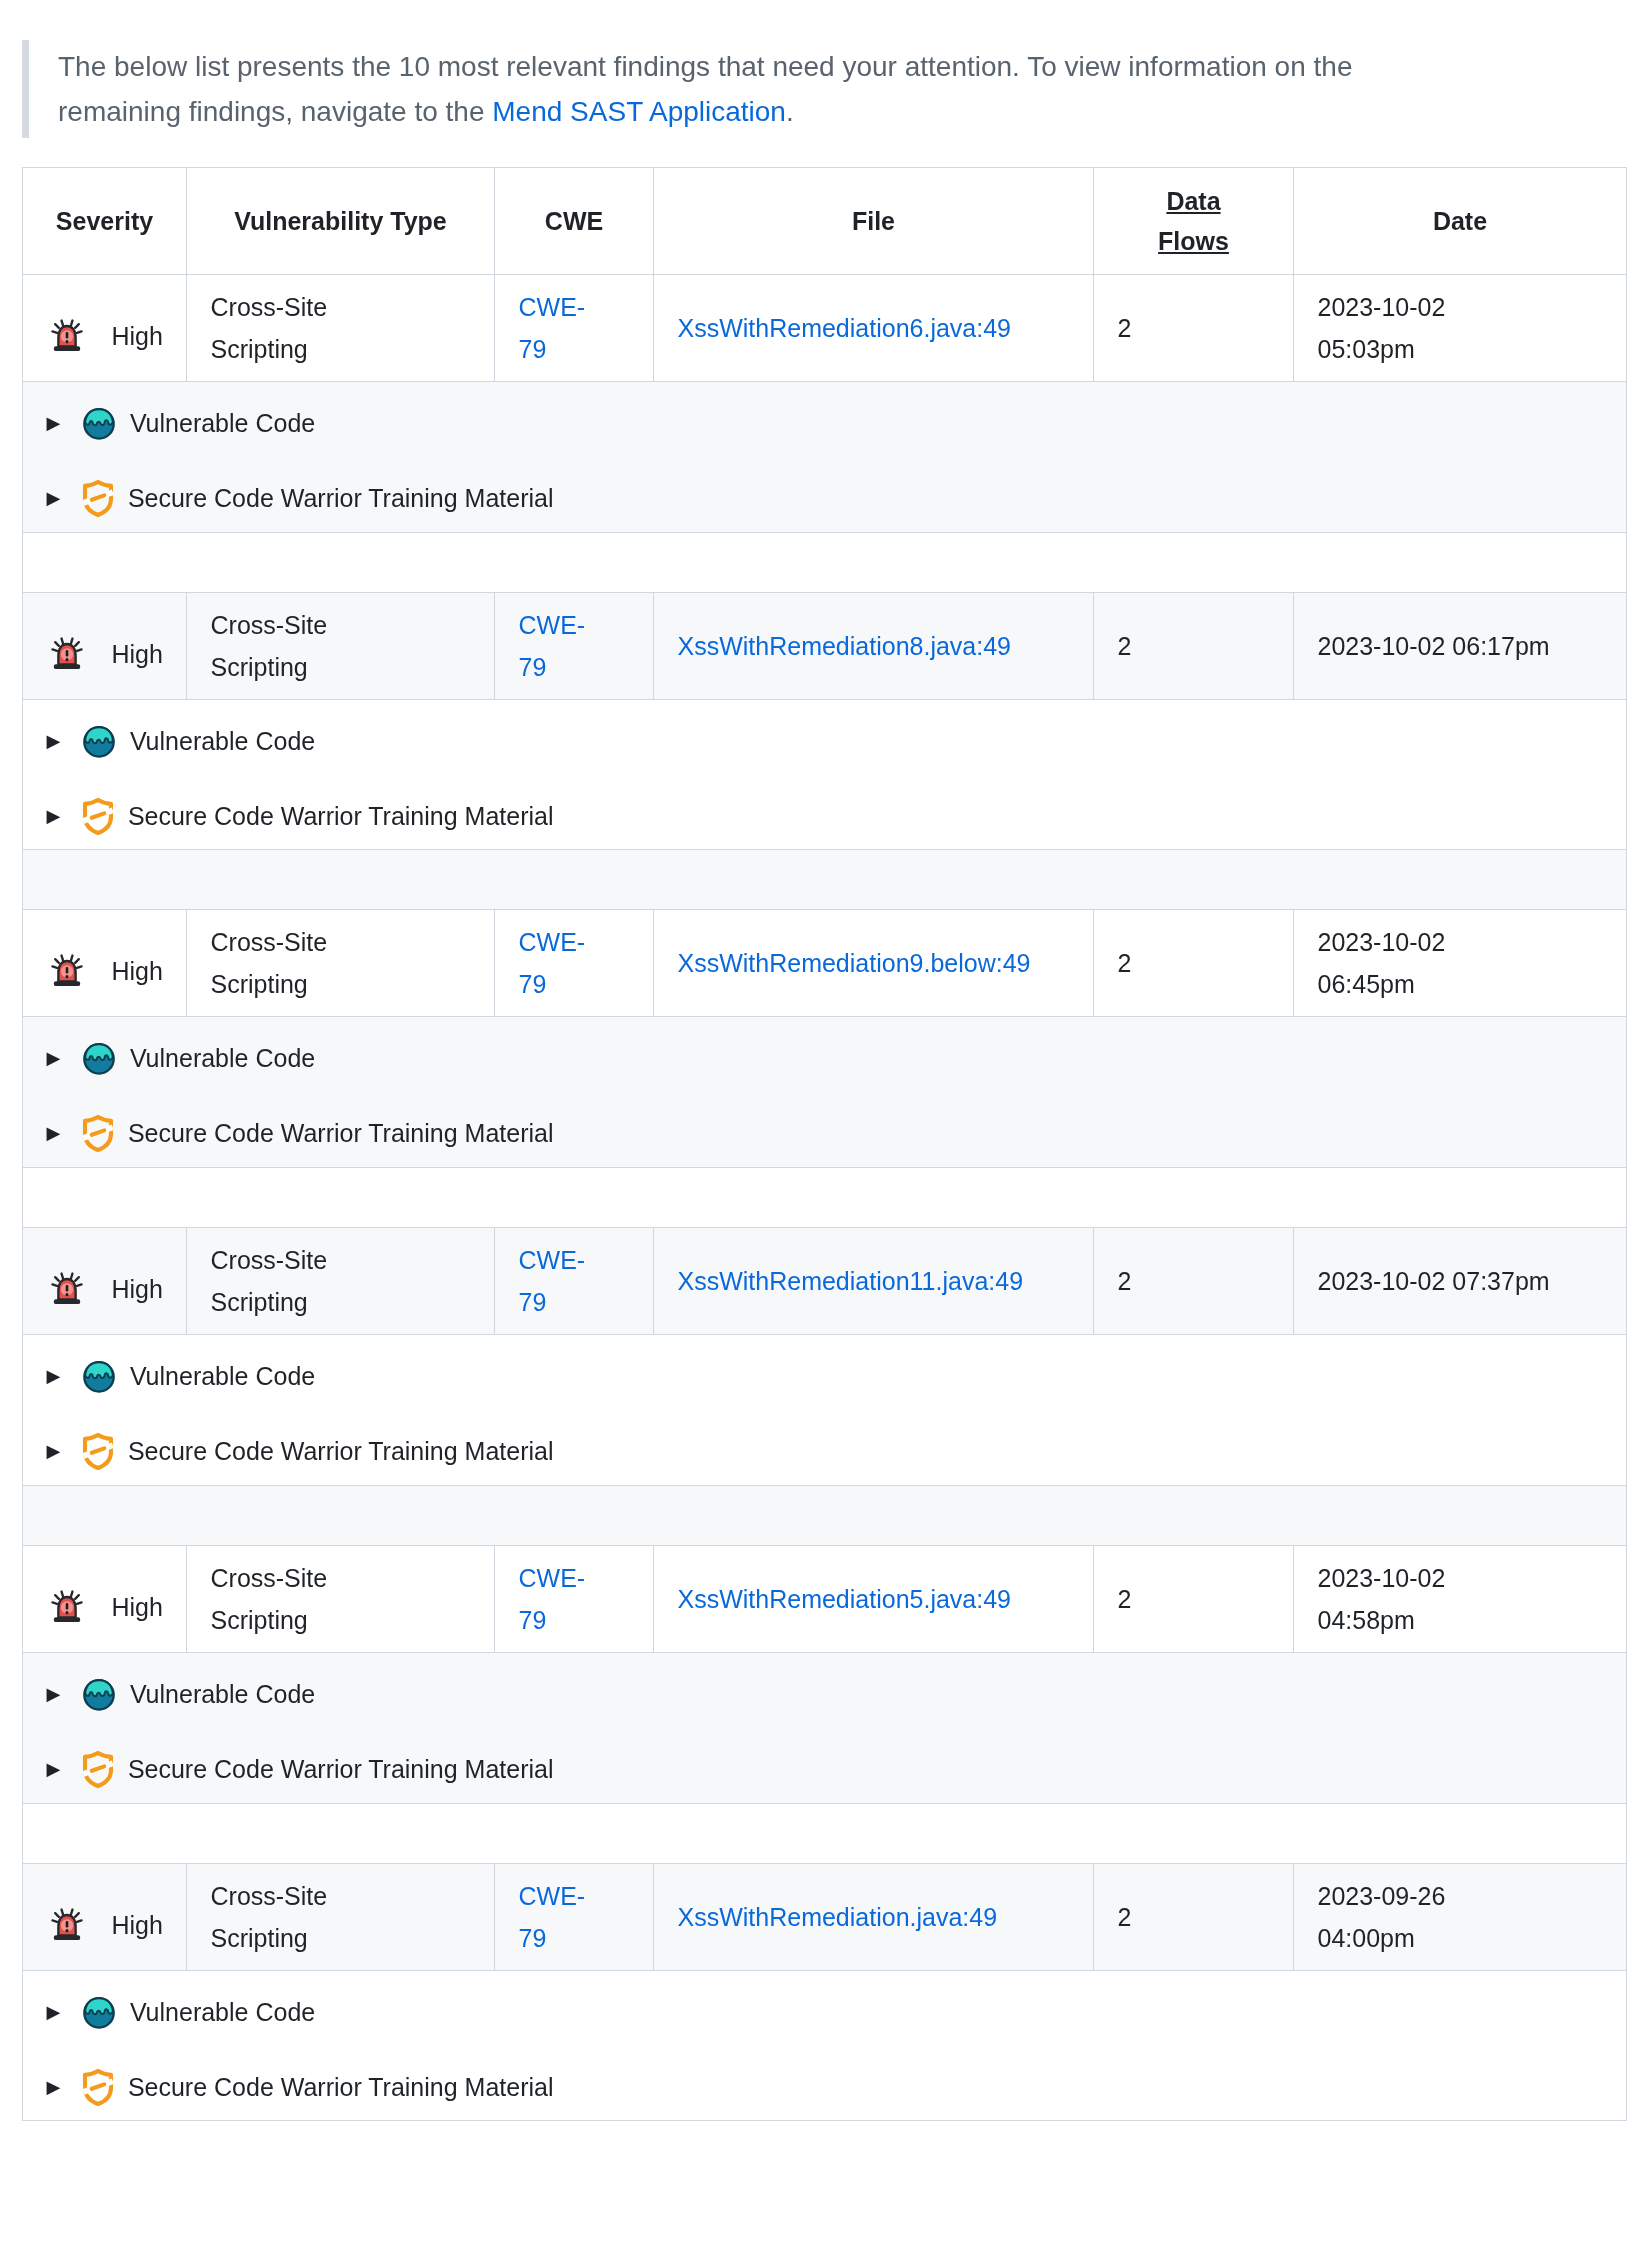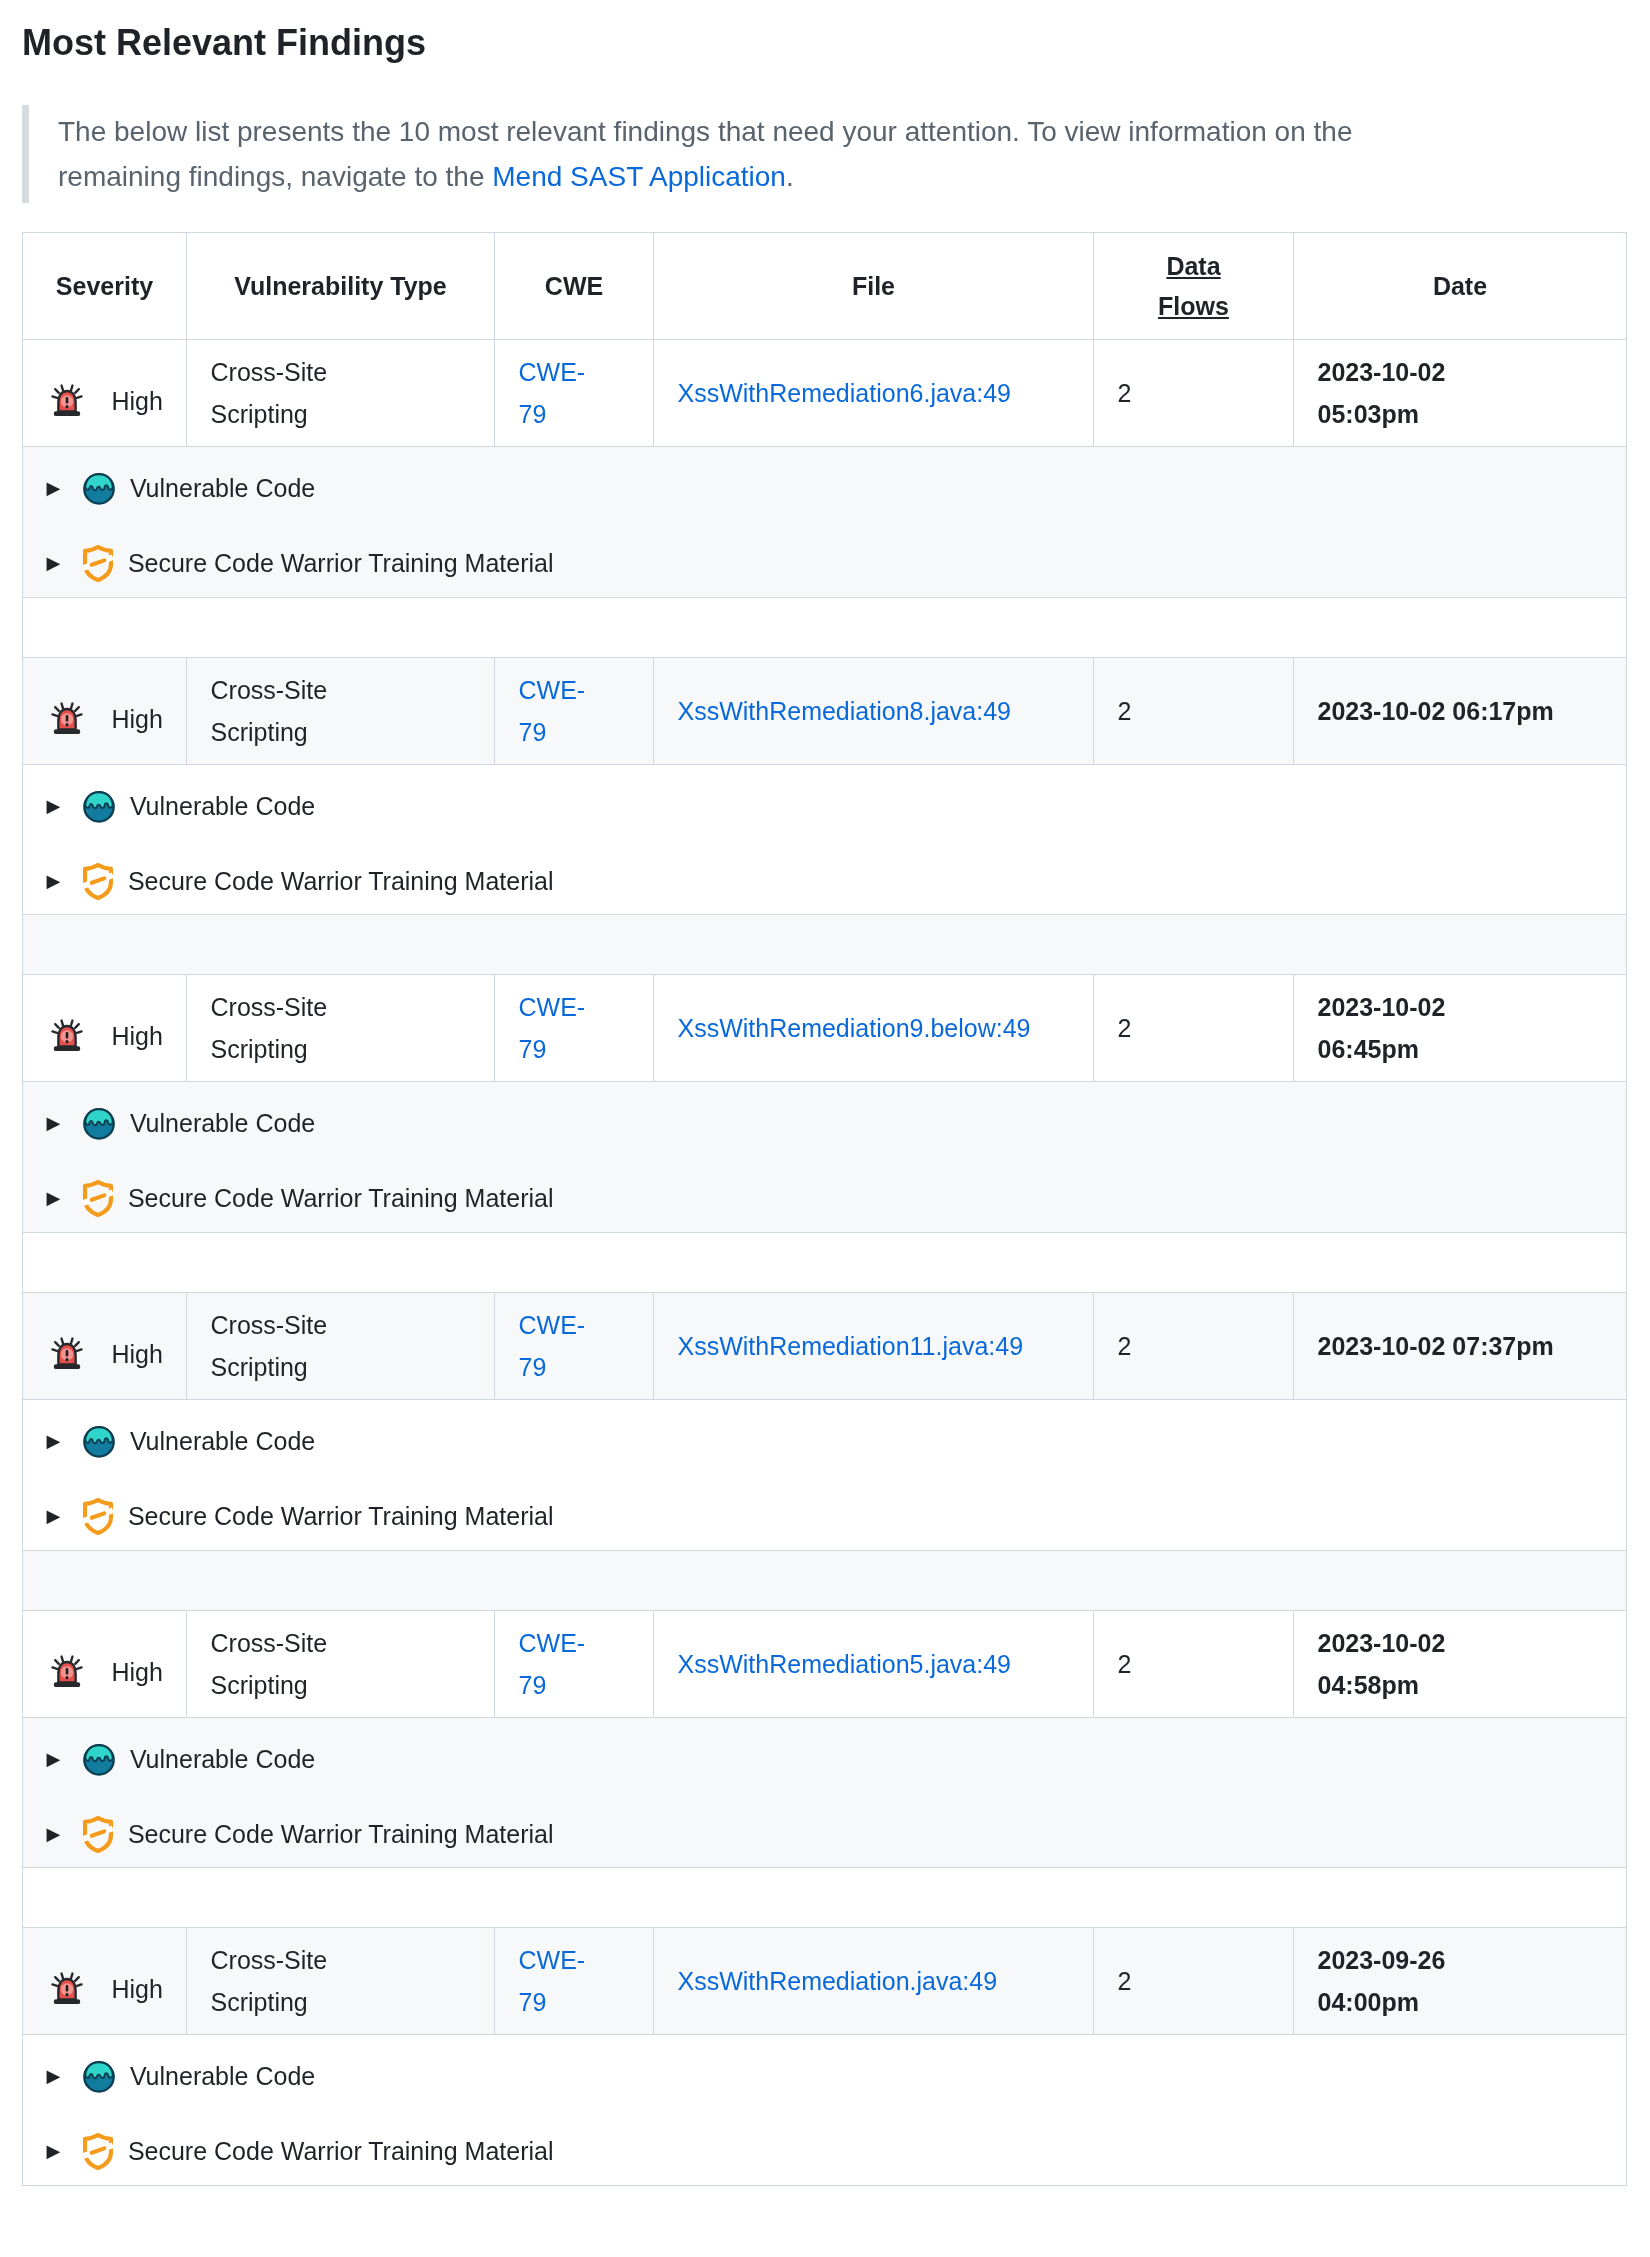--- a/index.html
+++ b/index.html
@@ -62,21 +62,21 @@
   a { color:#0969da; text-decoration:none; }
 
   .hdr-narrow { display:inline-block; width:87px;text-decoration:underline; }
 
   .sev-wrap { display:flex; align-items:center; gap:25px;margin-top:16px; }
   .sev-wrap svg { flex:0 0 auto; }
 
   .vt-text { display:inline-block; width:194px; line-height:42px; }
   .cwe-link { display:inline-block; width:83px; line-height:42px; }
   .flows-text { display:inline-block; }
-  .date-text { display:inline-block; white-space:pre-line; line-height:42px;font-weight:bold; }
+  .date-text { display:inline-block; white-space:pre-line; line-height:42px; }
 
   td.details-cell { padding:20px 23.5px 12.7px 23.5px; }
   .details-line {
     display:flex;
     align-items:center;
     gap:12.7px;
     line-height:42px;
     cursor:pointer;
   }
   .details-line + .details-line { margin-top:33px; }
@@ -89,21 +89,20 @@
   }
   .details-line svg { flex:0 0 auto; }
 
   td.empty-cell { height:60px; padding:0 23.5px; }
 </style>
 </head>
 <body>
 
 <div class="page">
 
-  <h3 class="page-title">Most Relevant Findings</h3>
 
   <blockquote class="intro-quote">
     <span>The below list presents the 10 most relevant findings that need your attention. To view information on the remaining findings, navigate to the </span><a href="#">Mend SAST Application</a><span>.</span>
   </blockquote>
 
 
   <table class="findings">
     <colgroup>
       <col style="width:164px">
       <col style="width:308px">

